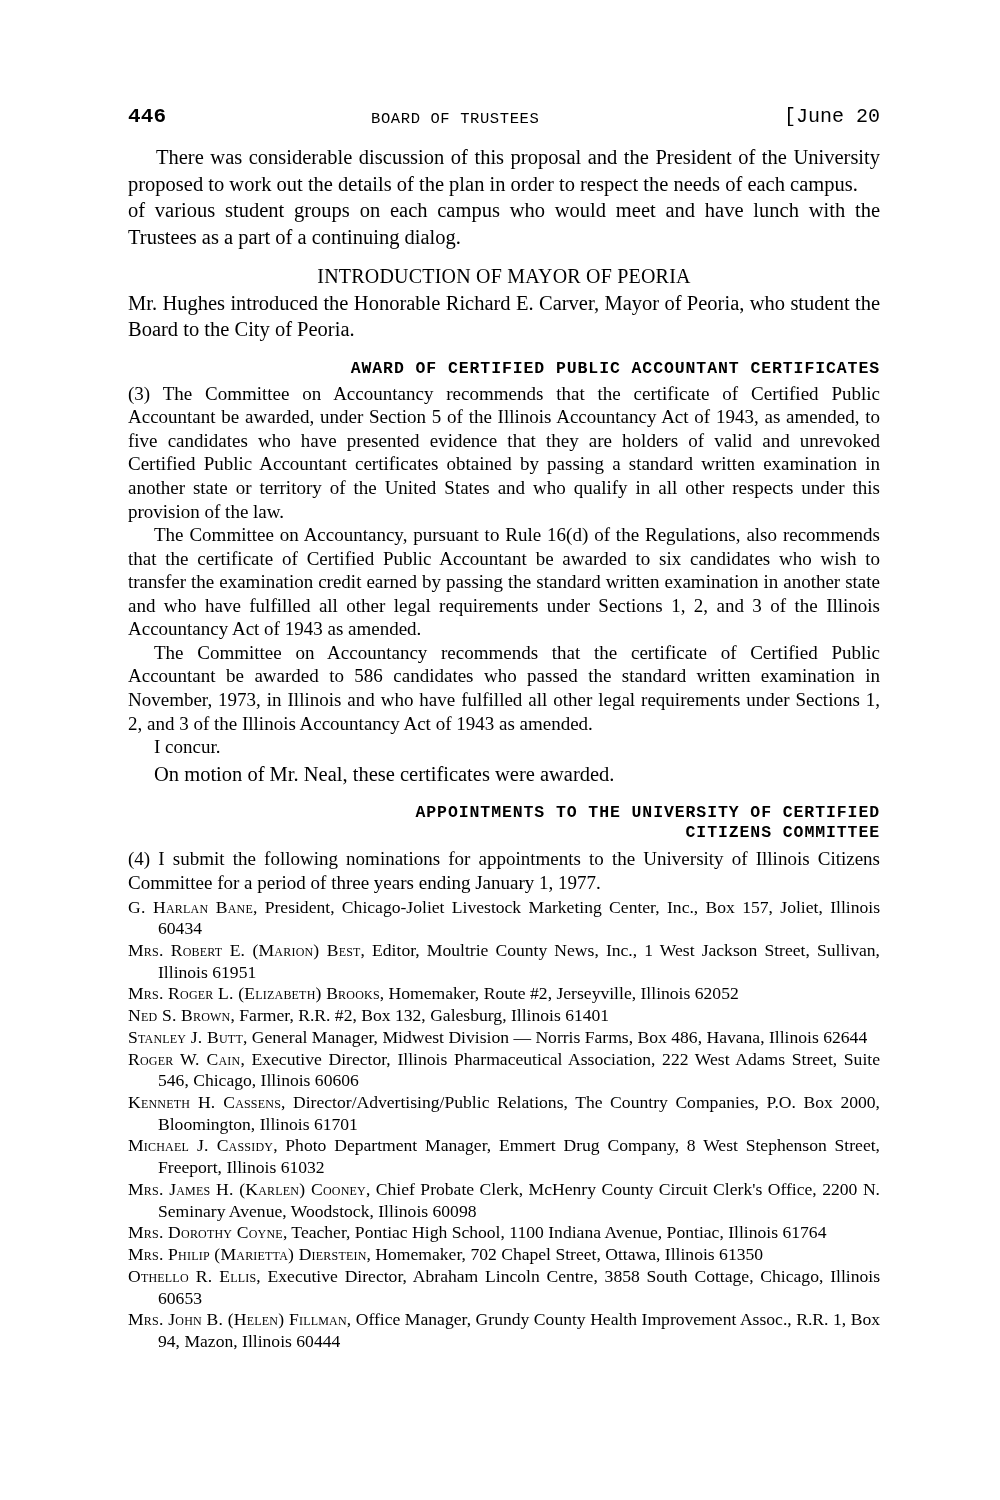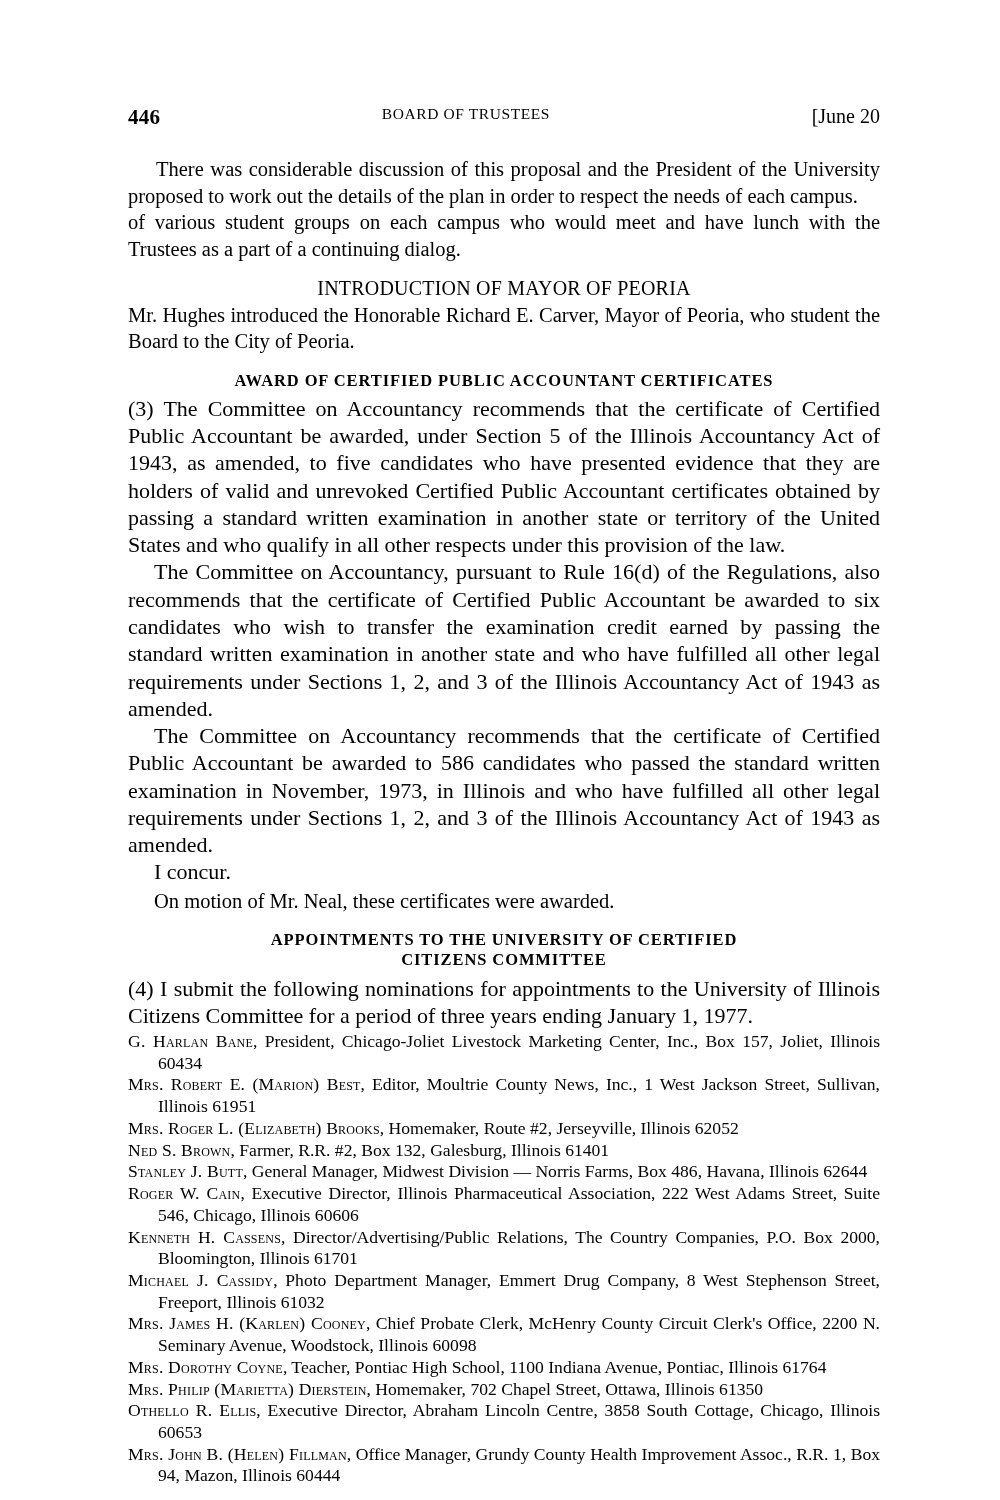--- a/index.html
+++ b/index.html
@@ -18,23 +18,24 @@
     position: absolute;
     left: 0; top: 0;
     width: 1000px;
     height: 1500px;
     box-sizing: border-box;
     padding: 105px 120px 0 128px;
   }
   
   .running-head {
     display: flex;
-    align-items: flex-start;
+    align-items: flex-end;
     justify-content: space-between;
-    margin-bottom: 26px;
+    margin-bottom: 16px;
+    font-family: Liberation Mono, monospace;
   }
   .folio {
     font-size: 21px;
     font-weight: bold;
     letter-spacing: 0.2px;
   }
   .head-center {
     font-size: 15.5px;
     letter-spacing: 0.6px;
     text-transform: uppercase;
@@ -51,36 +52,36 @@
   }
   .lead {
     font-size: 20.5px;
     line-height: 1.30;
     text-indent: 0;
   }
   .lead.ind {
     text-indent: 28px;
   }
   .para {
-    font-size: 22px;
+    font-size: 19px;
     line-height: 1.24;
     text-indent: 26px;
   }
   .para.noind {
     text-indent: 0;
   }
   .center-head {
     text-align: center;
     font-size: 20px;
     margin: 14px 0 2px 0;
     letter-spacing: 0.2px;
   }
   .sec-head {
-    text-align: center;
-    font-family: Liberation Serif, serif;
+    text-align: right;
+    font-family: Liberation Mono, monospace;
     font-weight: bold;
     font-size: 16.5px;
     letter-spacing: 0.9px;
     margin: 16px 0 4px 0;
   }
   .sec-head.two-line {
     line-height: 1.22;
   }
   .motion {
     font-size: 20.5px;

